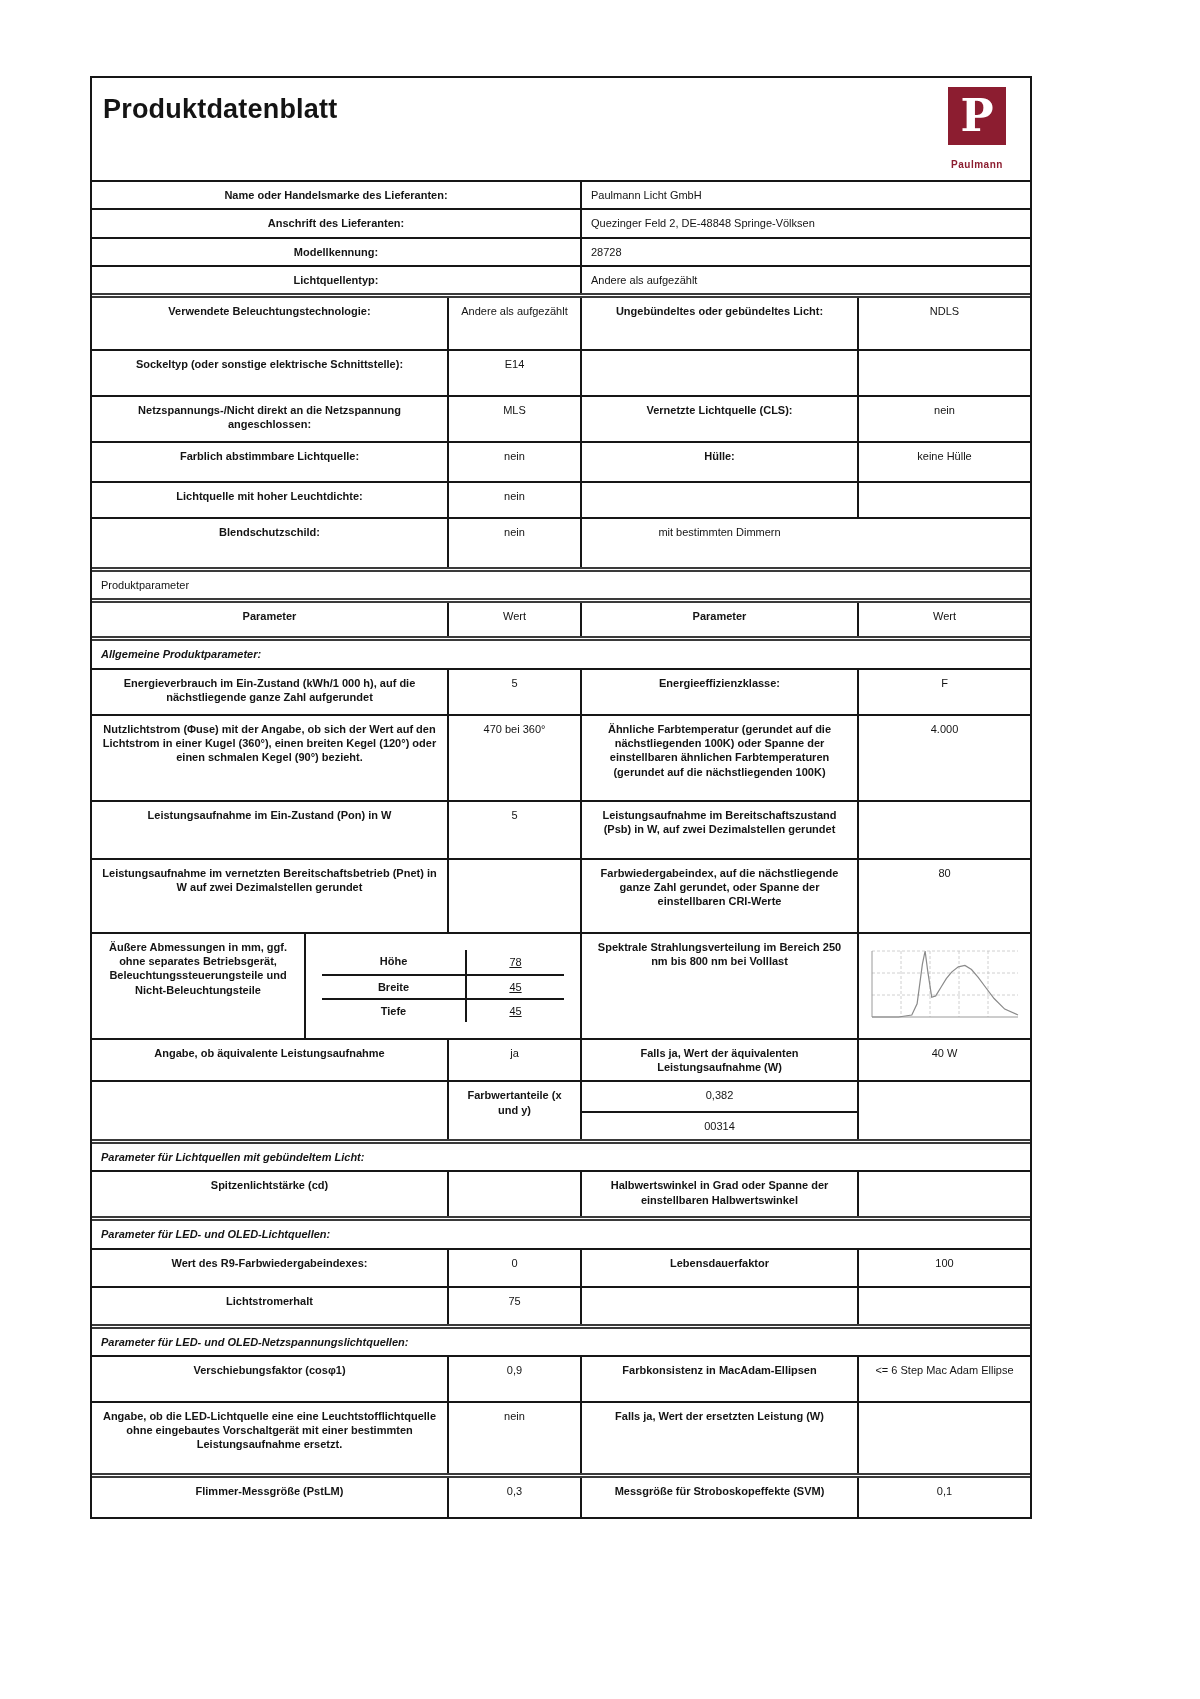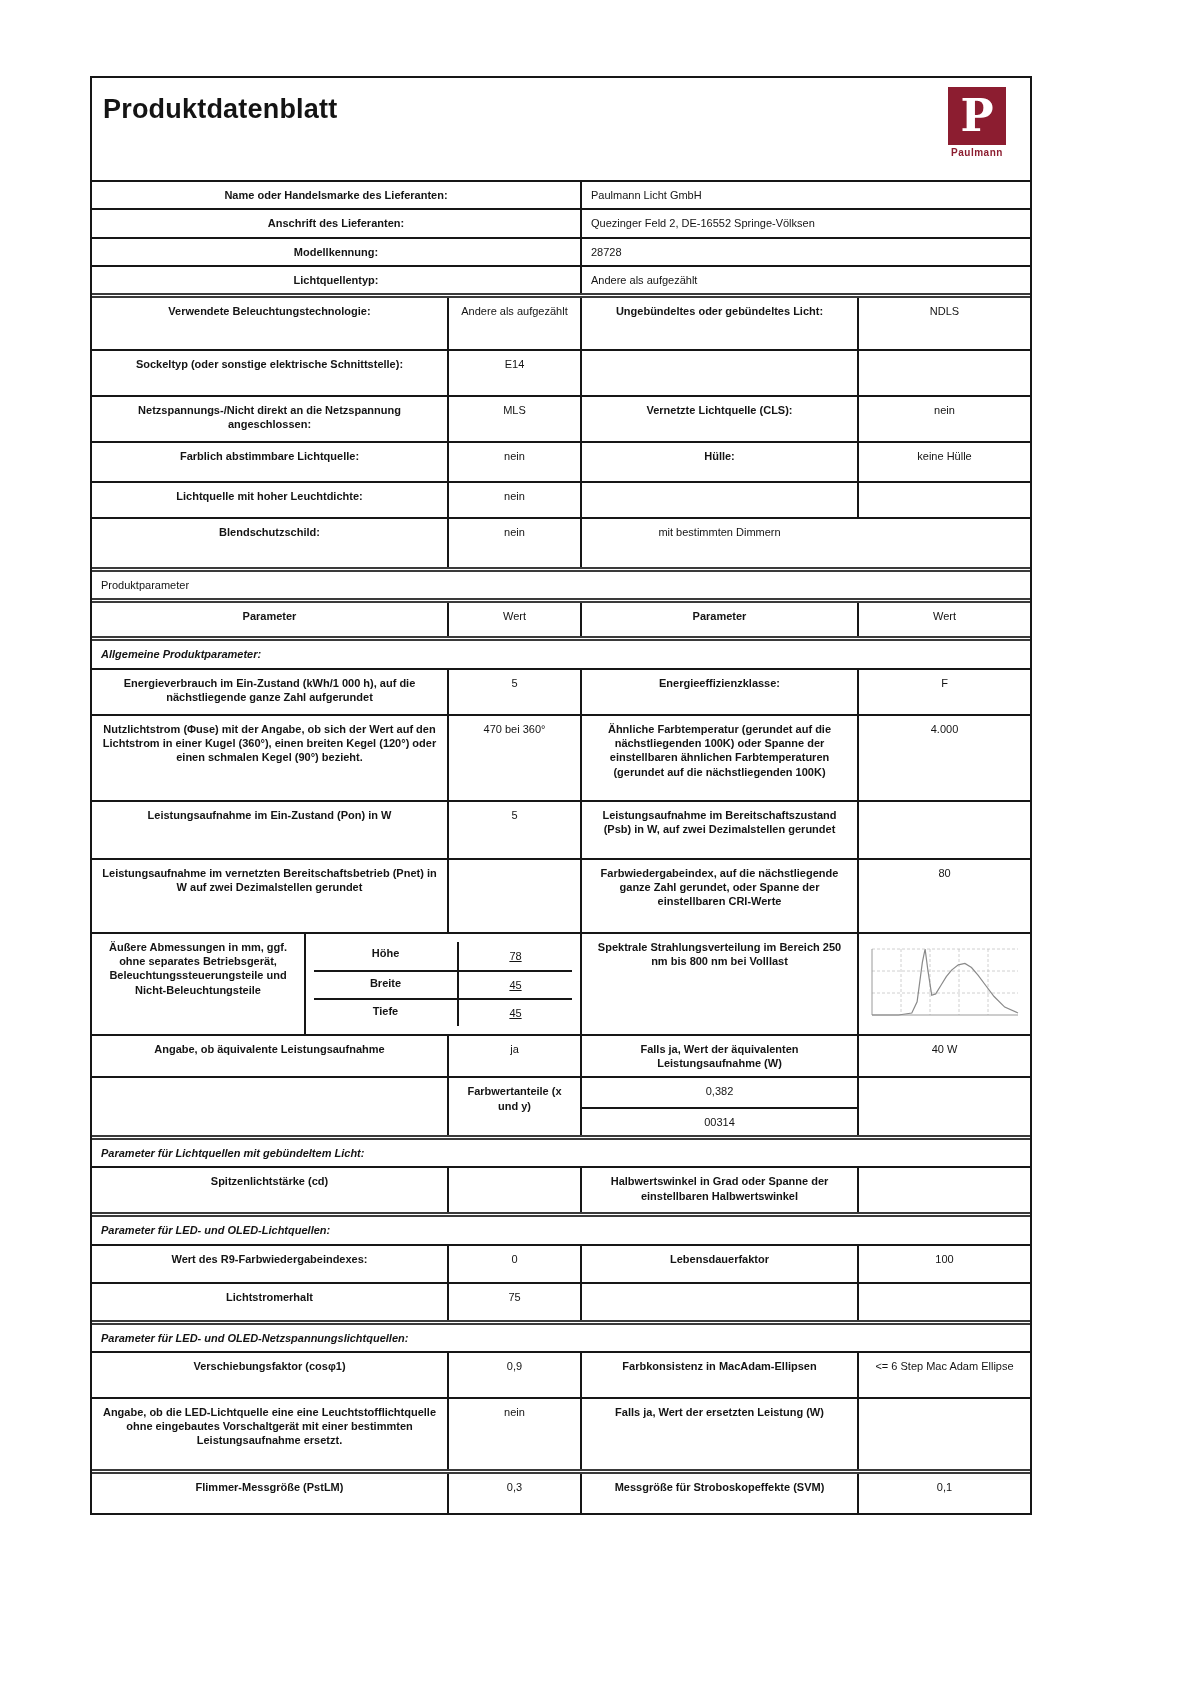--- a/index.html
+++ b/index.html
@@ -36,23 +36,23 @@
   .title{
     font-size:27px;font-weight:bold;letter-spacing:0.2px;
     padding:16px 0 0 11px;margin:0;
   }
   .logo{position:absolute;top:9px;right:22px;width:62px;text-align:center;}
   .logo-square{
     width:58px;height:58px;margin:0 auto;background:#8c1d30;color:#fff;
     display:flex;align-items:center;justify-content:center;
     font-family:"DejaVu Serif",serif;font-weight:bold;font-size:44px;line-height:1;
   }
-  .logo-name{color:#8c1d30;font-size:10px;font-weight:bold;letter-spacing:0.5px;margin-top:2px;}
-  
-  .subgrid{display:grid;grid-template-rows:1fr 1fr 1fr;border-left:2px solid #161616;padding:8px;}
+  .logo-name{color:#8c1d30;font-size:10px;font-weight:bold;letter-spacing:0.5px;margin-top:14px;}
+  
+  .subgrid{display:grid;grid-template-rows:1fr 1fr 1fr;border-left:2px solid #161616;padding:16px;}
   .subrow{display:grid;grid-template-columns:143px 1fr;border-top:2px solid #161616;}
   .subrow.first{border-top:none;}
   .subcell{padding:5px 9px;font-size:11px;box-sizing:border-box;}
   .subval{border-left:2px solid #161616;text-align:center;display:flex;align-items:center;justify-content:center;text-decoration:underline;}
   
   .stack{display:grid;grid-template-rows:1fr 1fr;padding:0;}
   .stack > div{padding:6px 9px;text-align:center;font-size:11px;}
   .stack > div + div{border-top:2px solid #161616;}
   
   .chart-cell{display:flex;align-items:center;justify-content:center;padding:4px;}
@@ -70,21 +70,21 @@
       <div class="logo-name">Paulmann</div>
     </div>
   </div>
 
   <div class="row g2">
     <div class="cell nb lbl">Name oder Handelsmarke des Lieferanten:</div>
     <div class="cell">Paulmann Licht GmbH</div>
   </div>
   <div class="row g2">
     <div class="cell nb lbl">Anschrift des Lieferanten:</div>
-    <div class="cell">Quezinger Feld 2, DE-16552 Springe-Völksen</div>
+    <div class="cell">Quezinger Feld 2, DE-48848 Springe-Völksen</div>
   </div>
   <div class="row g2">
     <div class="cell nb lbl">Modellkennung:</div>
     <div class="cell">28728</div>
   </div>
   <div class="row g2">
     <div class="cell nb lbl">Lichtquellentyp:</div>
     <div class="cell">Andere als aufgezählt</div>
   </div>
 

